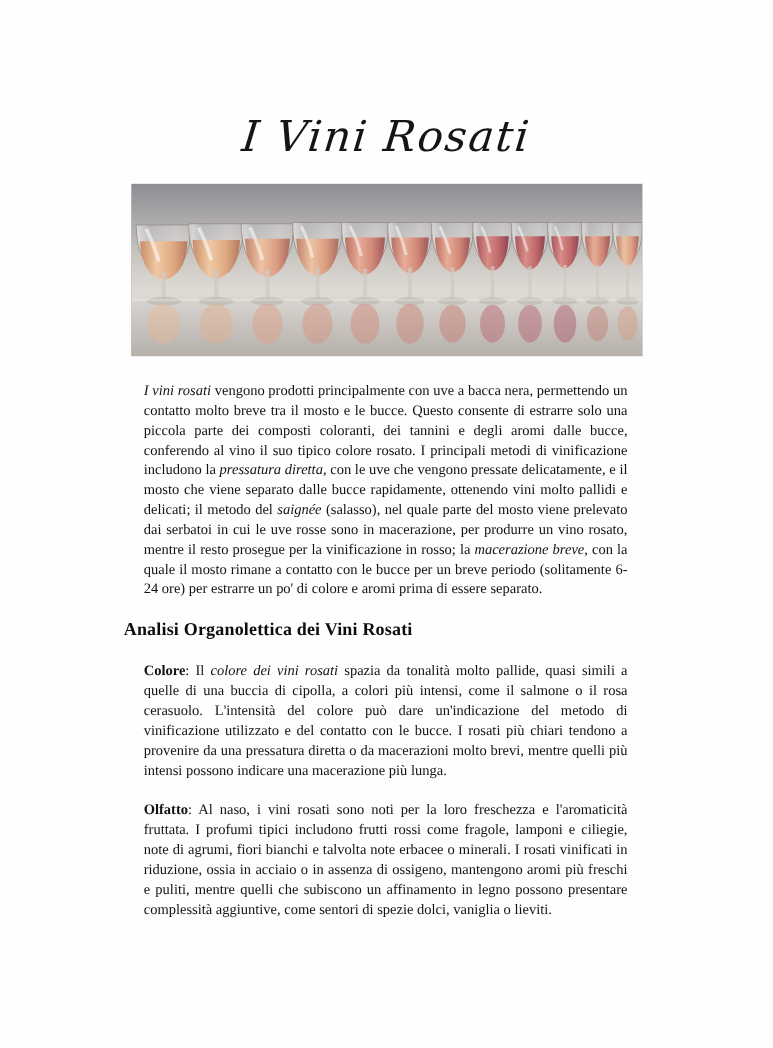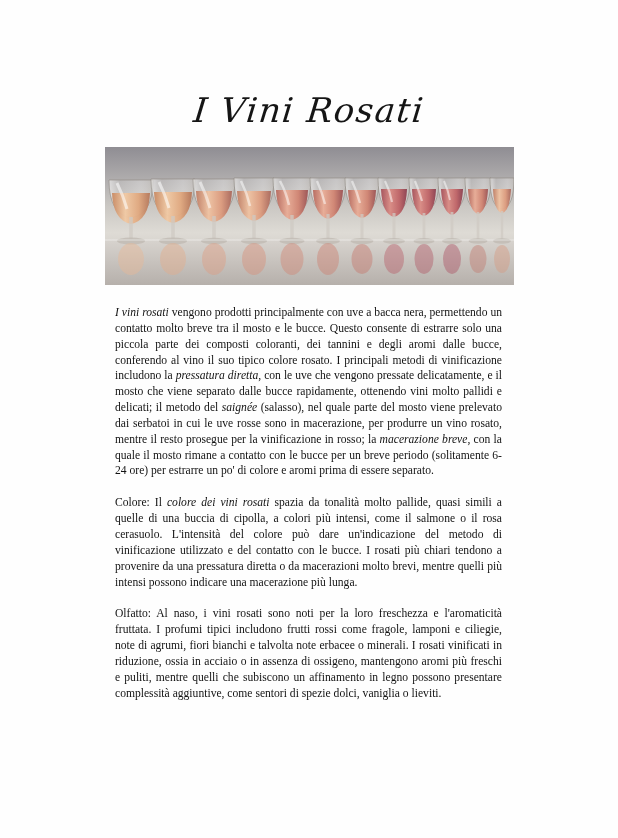--- a/index.html
+++ b/index.html
@@ -69,21 +69,21 @@
     font-size: 11.6px;
     line-height: 15.85px;
     text-align: justify;
     text-justify: inter-word;
     color: #121212;
     hyphens: manual;
   }
   p.body + p.body { margin-top: 0; }
 
   .run-i { font-style: italic; }
-  .run-b { font-weight: normal; }
+  .run-b { font-weight: bold; }
 
   h2.section-head {
     margin: 1px 0 0 0;
     font-size: 14.4px;
     line-height: 18px;
     font-weight: bold;
     letter-spacing: 0.15px;
     color: #0d0d0d;
     text-align: left;
   }
@@ -269,20 +269,21 @@
       <rect x="0" y="92" width="409" height="2" fill="#ffffff" opacity=".25"></rect>
     </svg>
   </div>
 
   <div class="col">
 
     <p class="body">
       <span class="run-i">I vini rosati</span><span> vengono prodotti principalmente con uve a bacca nera, permettendo un contatto molto breve tra il mosto e le bucce. Questo consente di estrarre solo una piccola parte dei composti coloranti, dei tannini e degli aromi dalle bucce, conferendo al vino il suo tipico colore rosato. I principali metodi di vinificazione includono la </span><span class="run-i">pressatura diretta</span><span>, con le uve che vengono pressate delicatamente, e il mosto che viene separato dalle bucce rapidamente, ottenendo vini molto pallidi e delicati; il metodo del </span><span class="run-i">saignée</span><span> (salasso), nel quale parte del mosto viene prelevato dai serbatoi in cui le uve rosse sono in macerazione, per produrre un vino rosato, mentre il resto prosegue per la vinificazione in rosso; la </span><span class="run-i">macerazione breve</span><span>, con la quale il mosto rimane a contatto con le bucce per un breve periodo (solitamente 6-24 ore) per estrarre un po' di colore e aromi prima di essere separato.</span>
     </p>
 
+    <h2 class="section-head">Analisi Organolettica dei Vini Rosati</h2>
 
     <p class="body">
       <span class="run-b">Colore</span><span>: Il </span><span class="run-i">colore dei vini rosati</span><span> spazia da tonalità molto pallide, quasi simili a quelle di una buccia di cipolla, a colori più intensi, come il salmone o il rosa cerasuolo. L'intensità del colore può dare un'indicazione del metodo di vinificazione utilizzato e del contatto con le bucce. I rosati più chiari tendono a provenire da una pressatura diretta o da macerazioni molto brevi, mentre quelli più intensi possono indicare una macerazione più lunga.</span>
     </p>
 
     <p class="body">
       <span class="run-b">Olfatto</span><span>: Al naso, i vini rosati sono noti per la loro freschezza e l'aromaticità fruttata. I profumi tipici includono frutti rossi come fragole, lamponi e ciliegie, note di agrumi, fiori bianchi e talvolta note erbacee o minerali. I rosati vinificati in riduzione, ossia in acciaio o in assenza di ossigeno, mantengono aromi più freschi e puliti, mentre quelli che subiscono un affinamento in legno possono presentare complessità aggiuntive, come sentori di spezie dolci, vaniglia o lieviti.</span>
     </p>
 
 

